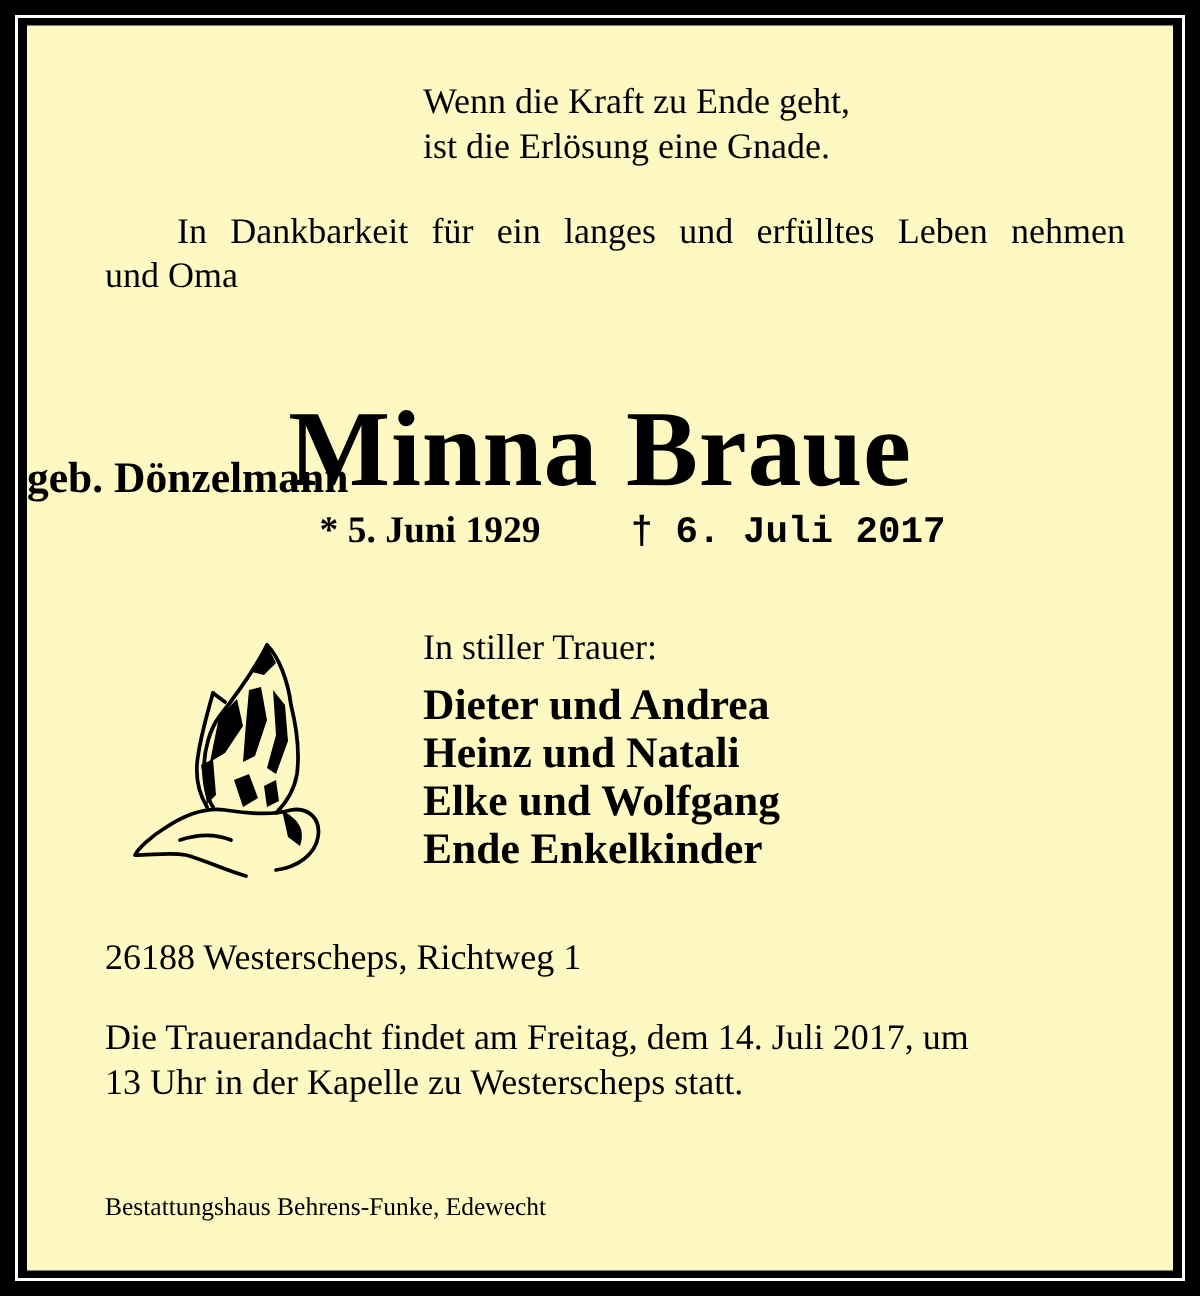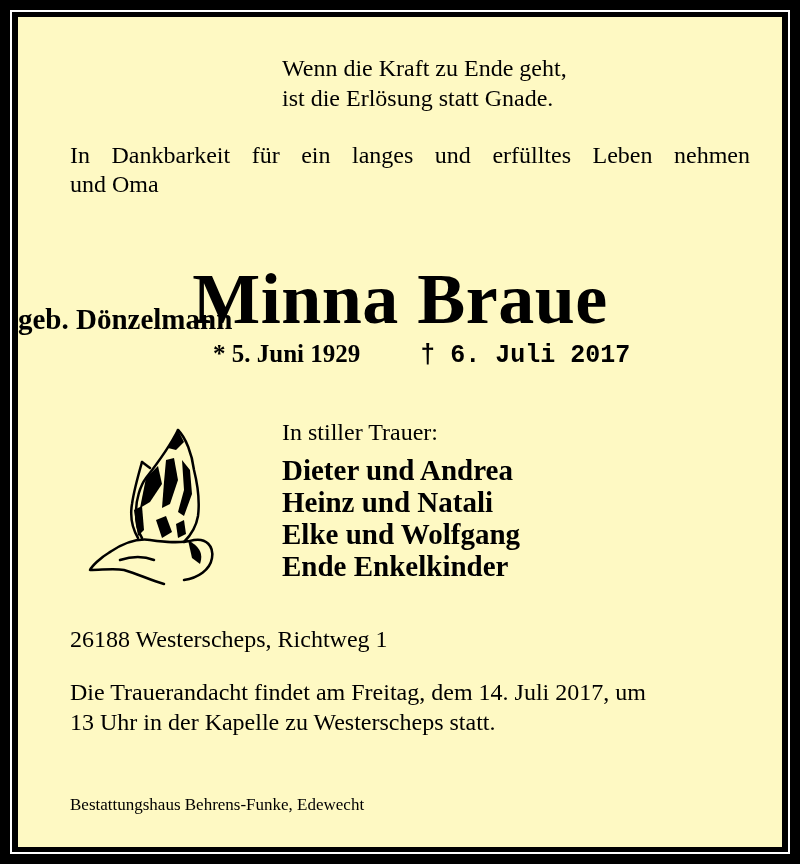--- a/index.html
+++ b/index.html
@@ -34,25 +34,25 @@
 </head>
 <body>
 
 <div class="frame-outer"></div>
 <div class="frame-gap"></div>
 <div class="frame-inner"></div>
 <div class="content">
 
   <div class="abs motto">
     <div>Wenn die Kraft zu Ende geht,</div>
-    <div>ist die Erlösung statt Gnade.</div>
+    <div>ist die Erlösung eine Gnade.</div>
   </div>
 
   <div class="abs intro">
-    <div style="text-align:justify;text-align-last:justify;">In Dankbarkeit für ein langes und erfülltes Leben nehmen</div>
+    <div style="text-align:justify;text-align-last:justify;margin-left:48px;">In Dankbarkeit für ein langes und erfülltes Leben nehmen</div>
     <div class="last">und Oma</div>
   </div>
 
   <div class="abs name">Minna Braue</div>
   <div class="abs maiden">geb. Dönzelmann</div>
   <div class="abs dates">
     <span>* 5. Juni 1929</span><span class="died">† 6. Juli 2017</span>
   </div>
 
   <div class="abs hands">

